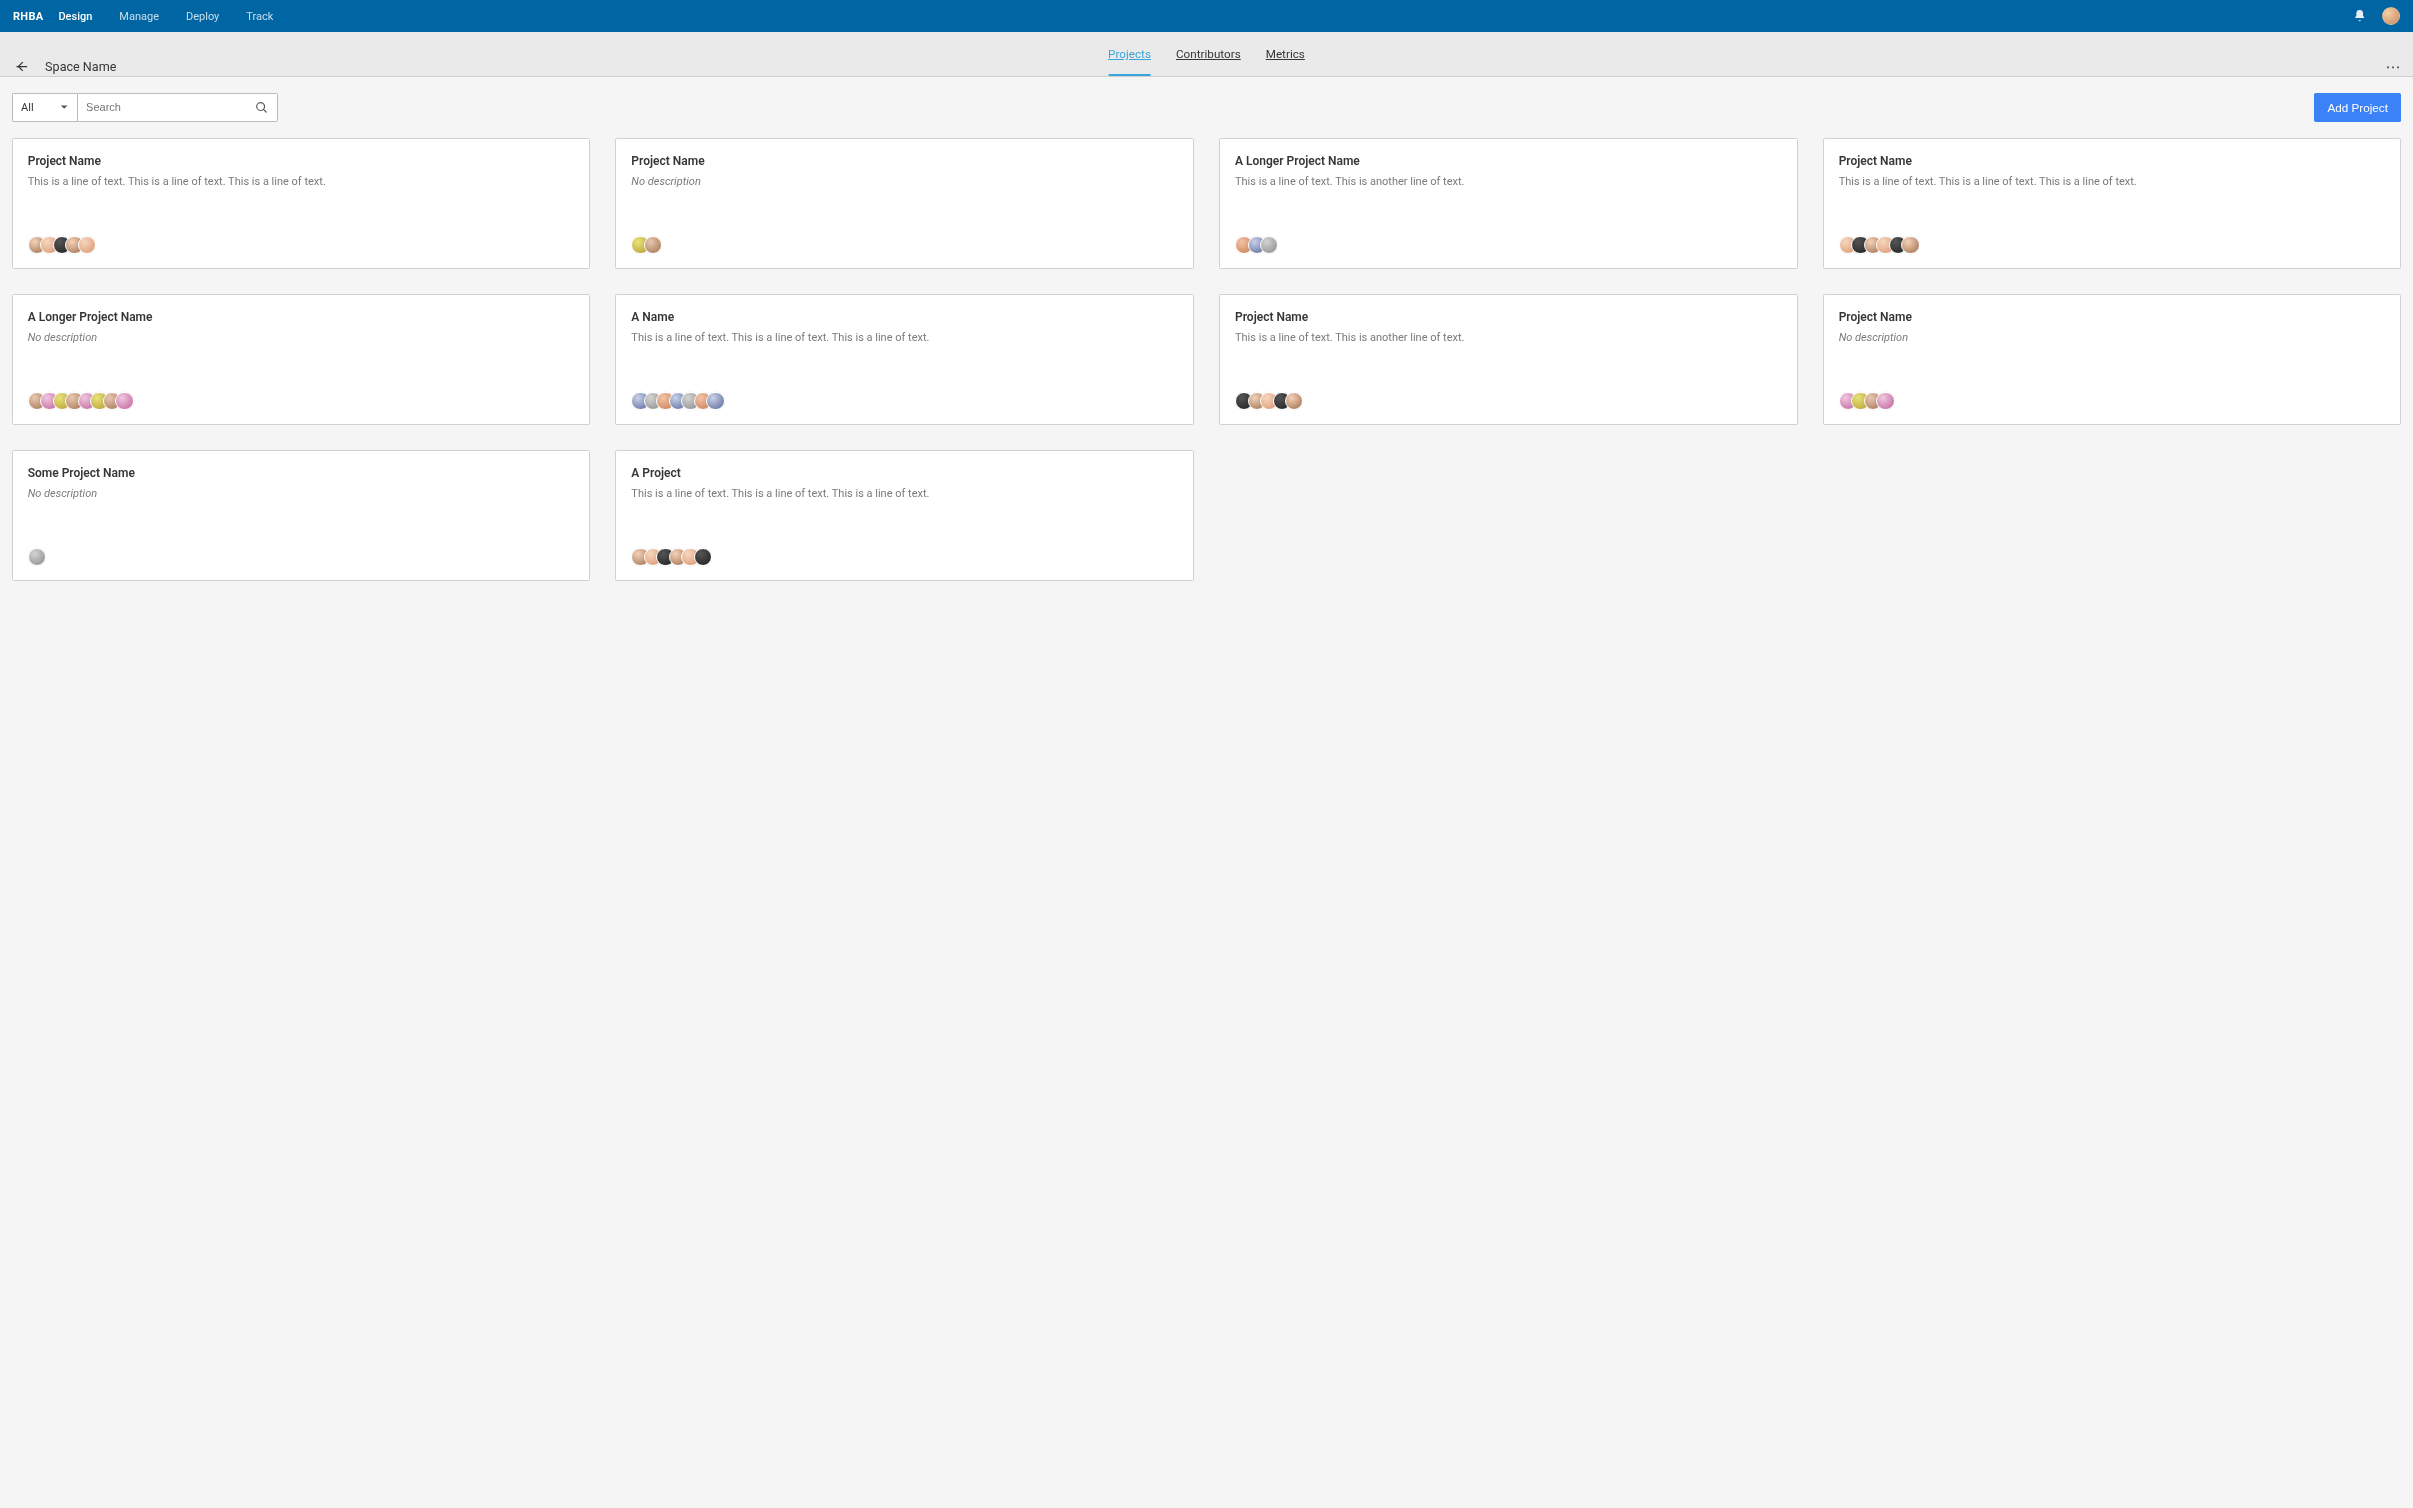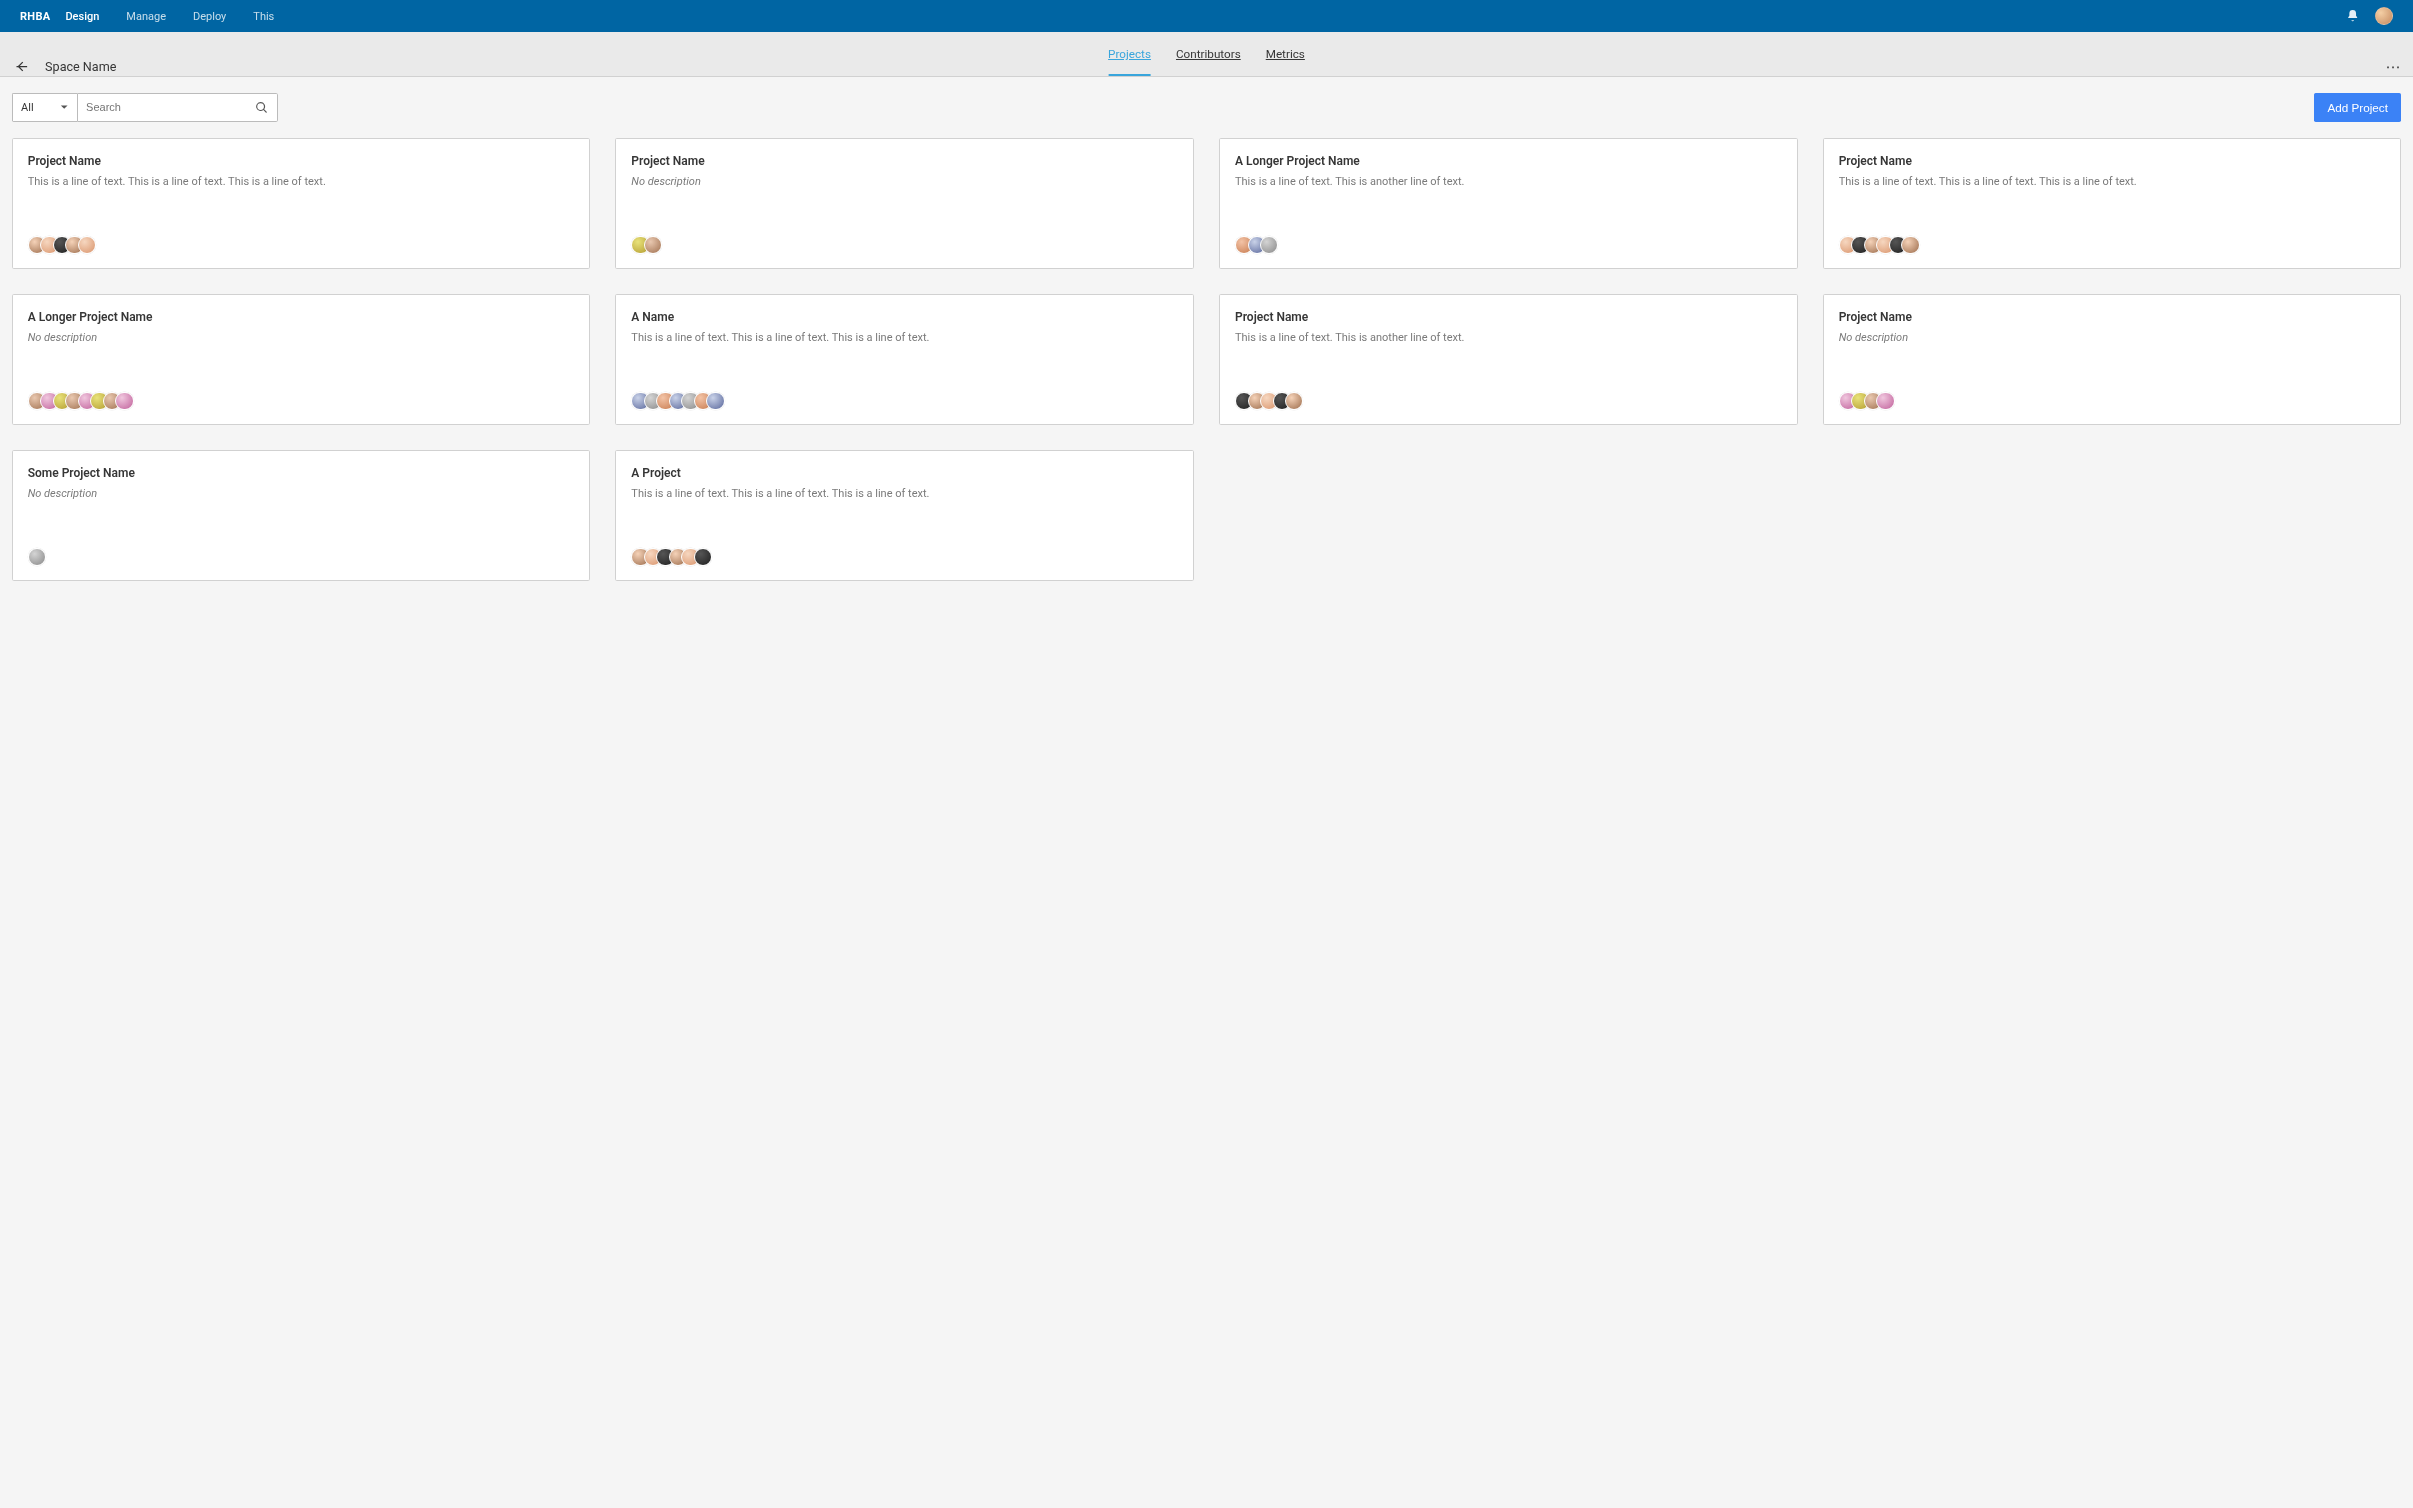--- a/index.html
+++ b/index.html
@@ -10,21 +10,21 @@
     color: #363636;
   }
   
   .topbar {
     display: flex;
     align-items: center;
     justify-content: space-between;
     height: 32px;
     background: #0065a3;
     color: #fff;
-    padding: 0 20px;
+    padding: 0 13px;
     font-size: 11px;
   }
   .topbar-left { display: flex; align-items: center; gap: 15px; }
   .brand { font-weight: 700; letter-spacing: 0.3px; font-size: 11px; }
   .topbar-tab {
     cursor: pointer;
     opacity: .78;
     font-size: 11px;
   }
   .topbar-tab.active { opacity: 1; font-weight: 500; }
@@ -189,21 +189,21 @@
 </head>
 <body>
 
 <div class="topbar">
   <div class="topbar-left">
     <span class="brand">RHBA</span>
     <span id="top-tabs" style="display: flex; gap: 27px;">
         <span class="topbar-tab active">Design</span>
         <span class="topbar-tab">Manage</span>
         <span class="topbar-tab">Deploy</span>
-        <span class="topbar-tab">This</span>
+        <span class="topbar-tab">Track</span>
       </span>
   </div>
   <div class="topbar-right">
     <svg class="bell-icon" viewBox="0 0 24 24">
       <path d="M12 2a6 6 0 0 0-6 6v4l-2 3v1h16v-1l-2-3V8a6 6 0 0 0-6-6zm0 20a2.5 2.5 0 0 0 2.45-2h-4.9A2.5 2.5 0 0 0 12 22z"></path>
     </svg>
     <div class="avatar-top"></div>
   </div>
 </div>
 

